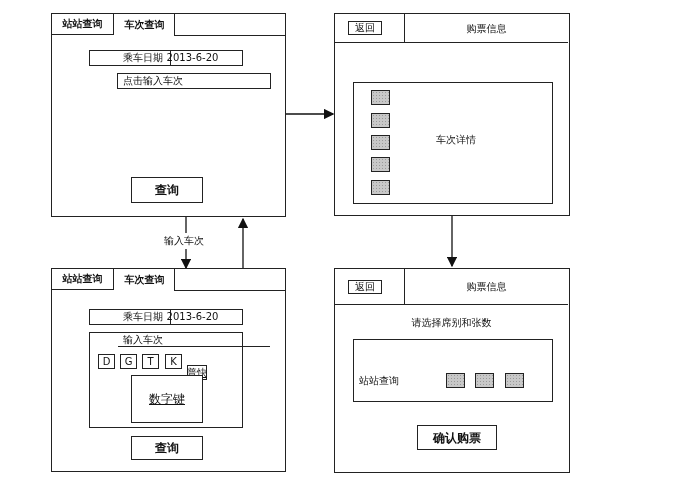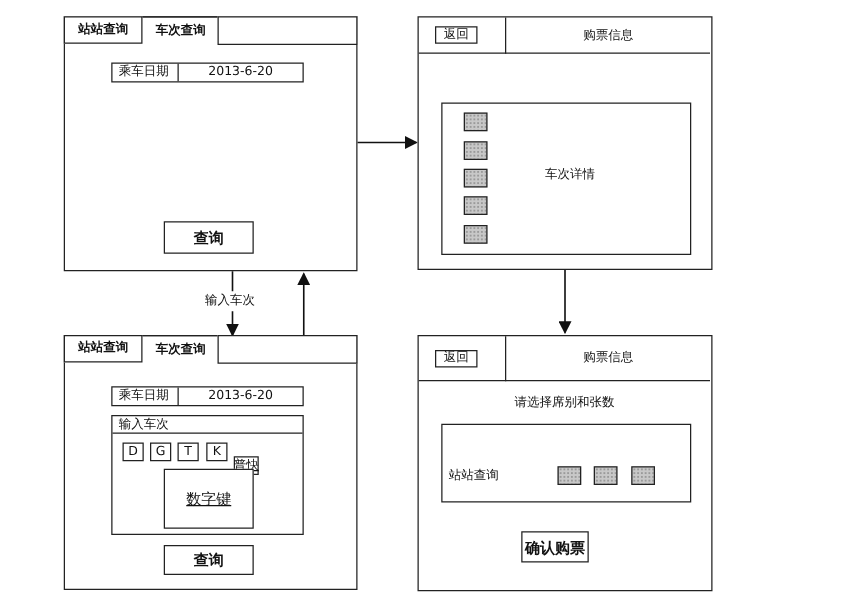--- a/index.html
+++ b/index.html
@@ -4,21 +4,21 @@
 <style>
   html, body { margin:0; padding:0; background:#ffffff; }
   body { width:676px; height:483px; position:relative; overflow:hidden;
          font-family:"DejaVu Sans", sans-serif; color:#111; }
   .abs { position:absolute; box-sizing:border-box; }
   .frame { border:1.5px solid #222; background:#fff; }
   .box { border:1.2px solid #222; background:#fff; }
   .txt { font-size:10px; line-height:1; white-space:nowrap; }
   .bold { font-weight:bold; }
   .center { display:flex; align-items:center; justify-content:center; }
-  .left { display:flex; align-items:center; padding-left:5px; }
+  .left { display:flex; align-items:center; padding-left:5px;margin-left:28px; }
   .square { border:1.5px solid #222; background:#c8c8c8;
             background-image: radial-gradient(#9a9a9a 0.6px, transparent 0.8px);
             background-size:3px 3px; }
   svg.arrows { position:absolute; left:0; top:0; }
 </style>
 </head>
 <body>
 
 <svg class="arrows" width="676" height="483">
   <defs>
@@ -38,20 +38,21 @@
 <div class="abs frame" style="left:51px; top:13px; width:235px; height:204px;">
   <div class="abs box center txt bold" style="left:-1px; top:-1px; width:63px; height:22px;">站站查询</div>
   <div class="abs center txt bold" style="left:62px; top:-1px; width:61px; height:22px; border-top:1.2px solid #222;">车次查询</div>
   <div class="abs box" style="left:122px; top:-1px; width:112px; height:23px;"></div>
 
   <div class="abs box" style="left:37px; top:36px; width:154px; height:16px;">
     <div class="abs left txt" style="left:0; top:0; width:53px; height:14px; border-right:1.2px solid #222;">乘车日期</div>
     <div class="abs center txt" style="left:53px; top:0; width:99px; height:14px;">2013-6-20</div>
   </div>
 
+  <div class="abs box left txt" style="left:37px; top:59px; width:154px; height:16px;">点击输入车次</div>
 
   <div class="abs box center" style="left:79px; top:163px; width:72px; height:26px;">
     <span class="txt bold" style="font-size:12px;">查询</span>
   </div>
 </div>
 
 <div class="abs frame" style="left:51px; top:268px; width:235px; height:204px;">
   <div class="abs box center txt bold" style="left:-1px; top:-1px; width:63px; height:22px;">站站查询</div>
   <div class="abs center txt bold" style="left:62px; top:-1px; width:61px; height:22px; border-top:1.2px solid #222;">车次查询</div>
   <div class="abs box" style="left:122px; top:-1px; width:112px; height:23px;"></div>
@@ -100,16 +101,16 @@
     <div class="abs box center txt" style="left:13px; top:11px; width:34px; height:14px;">返回</div>
     <div class="abs center txt" style="left:70px; top:0; width:163px; height:36px;">购票信息</div>
   </div>
   <div class="abs center txt" style="left:0; top:47px; width:233px; height:14px;">请选择席别和张数</div>
   <div class="abs box" style="left:18px; top:70px; width:200px; height:63px;">
     <div class="abs txt" style="left:5px; top:36px;">站站查询</div>
     <div class="abs square" style="left:92px; top:33px; width:19px; height:15px;"></div>
     <div class="abs square" style="left:121px; top:33px; width:19px; height:15px;"></div>
     <div class="abs square" style="left:151px; top:33px; width:19px; height:15px;"></div>
   </div>
-  <div class="abs box center" style="left:82px; top:156px; width:54px; height:25px;">
+  <div class="abs box center" style="left:82px; top:156px; width:80px; height:25px;">
     <span class="txt bold" style="font-size:12px;">确认购票</span>
   </div>
 </div>
 
 </body></html>

